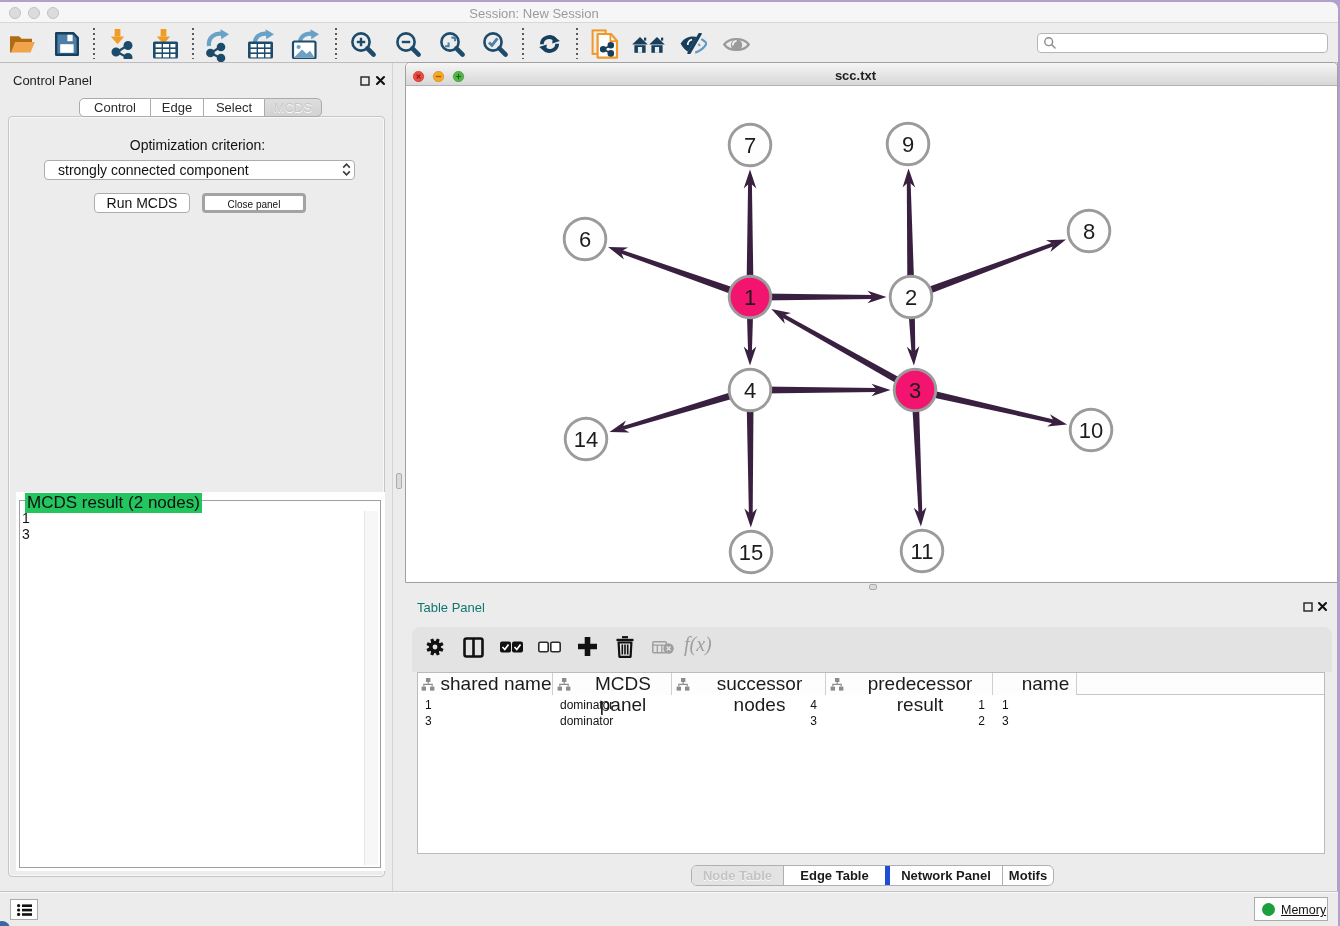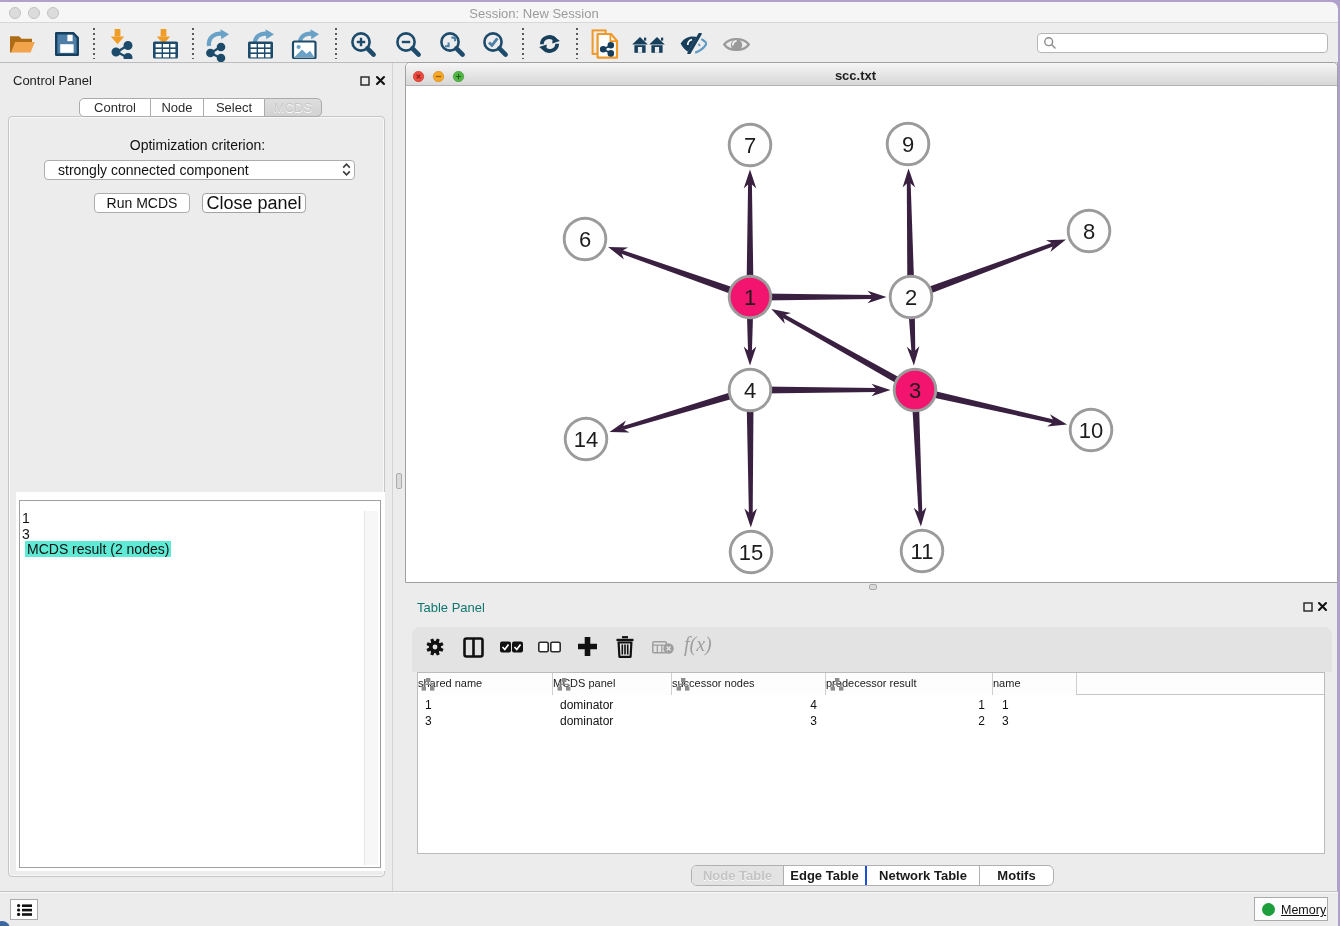--- a/index.html
+++ b/index.html
@@ -191,37 +191,37 @@
 <svg class="abs" style="left:360px;top:76px;" width="10" height="10" viewBox="0 0 10 10">
   <rect x="1" y="1" width="8" height="8" fill="none" stroke="#222" stroke-width="1.4"></rect>
 </svg>
 <svg class="abs" style="left:375px;top:75px;" width="11" height="11" viewBox="0 0 11 11">
   <path d="M2 2 L9 9 M9 2 L2 9" stroke="#111" stroke-width="2.1" stroke-linecap="round"></path>
 </svg>
 
 <div class="abs" style="left:8px;top:116px;width:377px;height:761px;border:1px solid #c6c6c6;border-radius:4px;box-shadow:inset 0 0 0 1px #f8f8f8;"></div>
 
 <div class="abs" style="left:79px;top:98px;width:72px;height:19px;background:#fff;border:1px solid #ababab;border-radius:5px 0 0 5px;font-size:13px;color:#2b2b2b;text-align:center;line-height:18px;">Control</div>
-<div class="abs" style="left:151px;top:98px;width:53px;height:19px;background:#fff;border-top:1px solid #ababab;border-bottom:1px solid #ababab;border-right:1px solid #ababab;font-size:13px;color:#2b2b2b;text-align:center;line-height:18px;">Node</div>
+<div class="abs" style="left:151px;top:98px;width:53px;height:19px;background:#fff;border-top:1px solid #ababab;border-bottom:1px solid #ababab;border-right:1px solid #ababab;font-size:13px;color:#2b2b2b;text-align:center;line-height:18px;">Edge</div>
 <div class="abs" style="left:204px;top:98px;width:60px;height:19px;background:#fff;border-top:1px solid #ababab;border-bottom:1px solid #ababab;font-size:13px;color:#2b2b2b;text-align:center;line-height:18px;">Select</div>
 <div class="abs" style="left:264px;top:98px;width:58px;height:19px;background:linear-gradient(#dedede,#d2d2d2);border:1px solid #ababab;border-radius:0 5px 5px 0;font-size:13px;color:#c9c9c9;text-shadow:0 1px 0 #fafafa;text-align:center;line-height:18px;">MCDS</div>
 
 <div class="abs" style="left:9px;top:137px;width:377px;text-align:center;font-size:14px;color:#111;">Optimization criterion:</div>
 <div class="abs" style="left:44px;top:160px;width:311px;height:20px;background:#fff;border:1px solid #adadad;border-radius:4px;font-size:14px;color:#111;line-height:18px;padding-left:13px;">strongly connected component</div>
 <svg class="abs" style="left:341px;top:163px;" width="11" height="13" viewBox="0 0 11 13">
   <path d="M2.2 4.6 L5.5 1.2 L8.8 4.6" fill="none" stroke="#3a3a3a" stroke-width="1.6"></path>
   <path d="M2.2 8.4 L5.5 11.8 L8.8 8.4" fill="none" stroke="#3a3a3a" stroke-width="1.6"></path>
 </svg>
 <div class="abs" style="left:94px;top:193px;width:96px;height:20px;background:#fff;border:1px solid #adadad;border-radius:4px;font-size:14px;color:#111;text-align:center;line-height:18px;">Run MCDS</div>
-<div class="abs" style="left:202px;top:193px;width:104px;height:20px;background:#fff;border:1px solid #a3a3a3;border-radius:4px;font-size:18px;color:#111;text-align:center;line-height:18px;">Close panel</div>
+<div class="abs" style="left:202px;top:193px;width:104px;height:20px;background:#fff;border:3px solid #a3a3a3;border-radius:4px;font-size:10px;color:#111;text-align:center;line-height:18px;">Close panel</div>
 
 <div class="abs" style="left:16px;top:492px;width:369px;height:379px;background:#fff;"></div>
 <div class="abs" style="left:19px;top:500px;width:362px;height:368px;border:1px solid #9f9f9f;"></div>
 <div class="abs" style="left:364px;top:511px;width:14px;height:354px;background:#f7f7f7;border-left:1px solid #e6e6e6;"></div>
-<div class="abs" style="left:25px;top:493px;background:#5eead4;padding:0 2px;font-size:14px;color:#111;margin-top:48px;">MCDS result (2 nodes)</div>
+<div class="abs" style="left:25px;top:493px;background:#22c55e;padding:0 2px;font-size:17px;color:#111;">MCDS result (2 nodes)</div>
 <div class="abs" style="left:22px;top:511px;font-size:14px;line-height:15.5px;color:#111;">1<br>3</div>
 
 <div class="abs" style="left:392px;top:63px;width:1px;height:829px;background:#d4d4d4;"></div>
 <div class="abs" style="left:396px;top:473px;width:6px;height:16px;background:#dadada;border:1px solid #ababab;border-radius:2px;"></div>
 
 <div class="abs" style="left:405px;top:62px;width:933px;height:521px;border:1px solid #a0a0a0;border-radius:5px 5px 0 0;background:#fff;"></div>
 <div class="abs" style="left:406px;top:63px;width:931px;height:23px;background:linear-gradient(#f5f5f5,#d7d7d7);border-bottom:1px solid #b3b3b3;border-radius:4px 4px 0 0;"></div>
 <div class="abs" style="left:390px;top:68px;width:931px;text-align:center;font-size:13px;font-weight:bold;color:#1e1e1e;">scc.txt</div>
 <svg class="abs" style="left:413px;top:71px;" width="52" height="11" viewBox="0 0 52 11">
   <circle cx="5.5" cy="5.5" r="5.2" fill="#ee4b40" stroke="#ca3a31" stroke-width="0.7"></circle>
@@ -348,21 +348,21 @@
   <rect x="0.8" y="0.8" width="13.5" height="11" rx="1" fill="none" stroke="#9e9e9e" stroke-width="1.5"></rect>
   <path d="M0.8 4.2 H14.3 M5.3 4.2 V11.8 M9.8 4.2 V11.8" stroke="#9e9e9e" stroke-width="1.3"></path>
   <circle cx="16.6" cy="7.5" r="5.2" fill="#9e9e9e"></circle>
   <path d="M14.7 5.6 L18.5 9.4 M18.5 5.6 L14.7 9.4" stroke="#e3e3e3" stroke-width="1.4"></path>
 </svg>
 
 <div class="abs" style="left:684px;top:633px;font-family:'Liberation Serif',serif;font-style:italic;font-size:20px;color:#9f9f9f;">f(x)</div>
 
 <div class="abs" style="left:417px;top:672px;width:908px;height:182px;background:#fff;border:1px solid #bbbbbb;"></div>
 <style>
-  .hcell { position:absolute; top:673px; height:22px; font-size:11px; color:#1b1b1b; text-align:left; line-height:21px; border-right:1px solid #cfcfcf; background:#fdfdfd; }
+  .hcell { position:absolute; top:673px; height:22px; font-size:19px; color:#1b1b1b; text-align:center; line-height:21px; border-right:1px solid #cfcfcf; background:#fdfdfd;padding-left:22px; }
   .tree { position:absolute; top:678px; width:14px; height:13px; }
   .drow { position:absolute; height:16px; font-size:12px; color:#111; }
 </style>
 <div class="abs" style="left:418px;top:673px;width:906px;height:22px;background:#fdfdfd;border-bottom:1px solid #c6c6c6;"></div>
 <div class="hcell" style="left:418px;width:135px;">shared name</div>
 <div class="hcell" style="left:553px;width:119px;">MCDS panel</div>
 <div class="hcell" style="left:672px;width:154px;">successor nodes</div>
 <div class="hcell" style="left:826px;width:167px;">predecessor result</div>
 <div class="hcell" style="left:993px;width:84px;">name</div>
 <svg class="tree" style="left:421px;" viewBox="0 0 14 13">
@@ -403,22 +403,22 @@
 <div class="drow" style="left:826px;top:698px;width:159px;text-align:right;">1</div>
 <div class="drow" style="left:1002px;top:698px;">1</div>
 <div class="drow" style="left:425px;top:714px;">3</div>
 <div class="drow" style="left:560px;top:714px;">dominator</div>
 <div class="drow" style="left:672px;top:714px;width:145px;text-align:right;">3</div>
 <div class="drow" style="left:826px;top:714px;width:159px;text-align:right;">2</div>
 <div class="drow" style="left:1002px;top:714px;">3</div>
 
 <div class="abs" style="left:691px;top:865px;width:363px;height:21px;border:1px solid #b0b0b0;border-radius:6px;overflow:hidden;display:flex;font-size:13px;font-weight:bold;text-align:center;line-height:19px;background:#fff;">
   <div style="width:92px;background:#e3e3e3;color:#c3c3c3;text-shadow:0 1px 0 #fafafa;border-right:1px solid #b0b0b0;">Node Table</div>
-  <div style="width:83px;color:#1a1a1a;border-right:2px solid #1d4ed8;">Edge Table</div>
-  <div style="width:113px;color:#1a1a1a;border-right:1px solid #b0b0b0;">Network Table</div>
+  <div style="width:106px;color:#1a1a1a;border-right:5px solid #1d4ed8;">Edge Table</div>
+  <div style="width:113px;color:#1a1a1a;border-right:1px solid #b0b0b0;">Network Panel</div>
   <div style="flex:1;color:#1a1a1a;">Motifs</div>
 </div>
 
 <div class="abs" style="left:0;top:891px;width:1338px;height:35px;background:#ececec;border-top:1px solid #c3c3c3;box-shadow:inset 0 1px 0 #f9f9f9;"></div>
 <div class="abs" style="left:10px;top:899px;width:28px;height:21px;background:#fdfdfd;border:1px solid #ababab;"></div>
 <svg class="abs" style="left:17px;top:904px;" width="15" height="12" viewBox="0 0 15 12">
   <circle cx="1.6" cy="1.6" r="1.6" fill="#111"></circle>
     <rect x="5" y="0.4" width="10" height="2.6" fill="#111"></rect>
   <circle cx="1.6" cy="6" r="1.6" fill="#111"></circle>
     <rect x="5" y="4.8" width="10" height="2.6" fill="#111"></rect>

